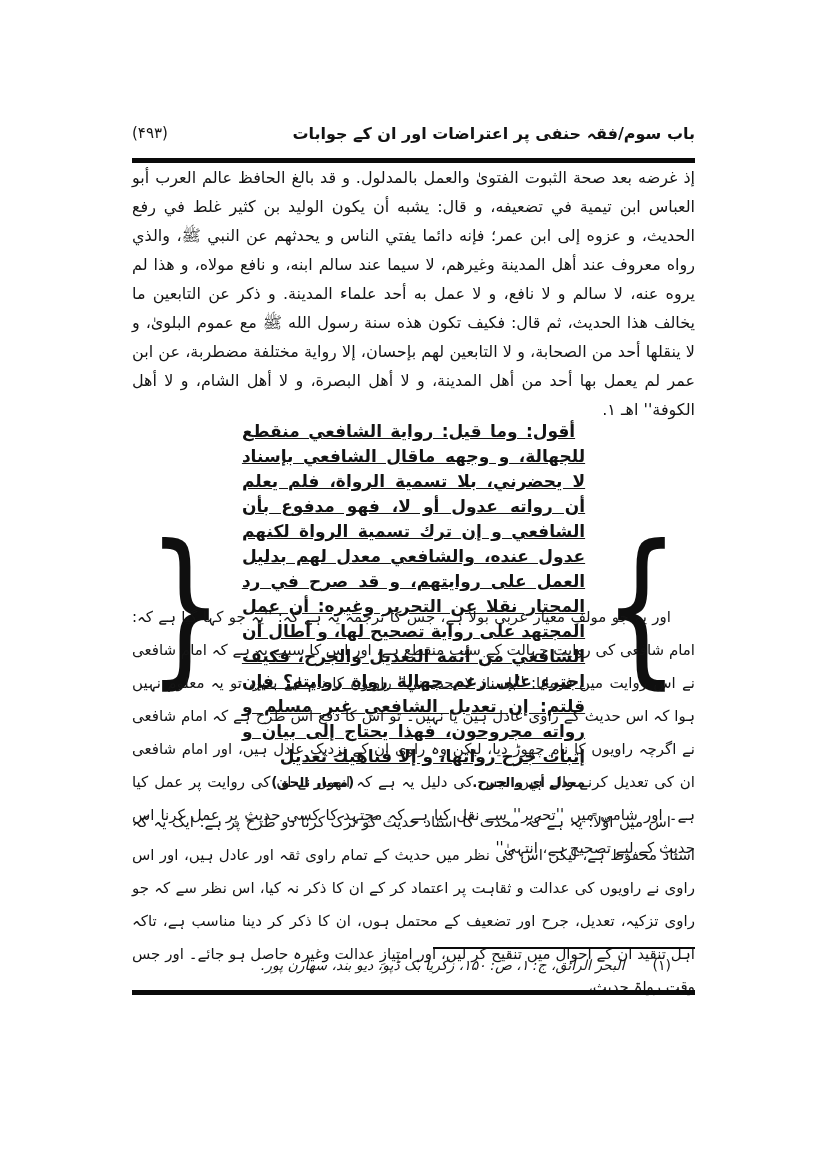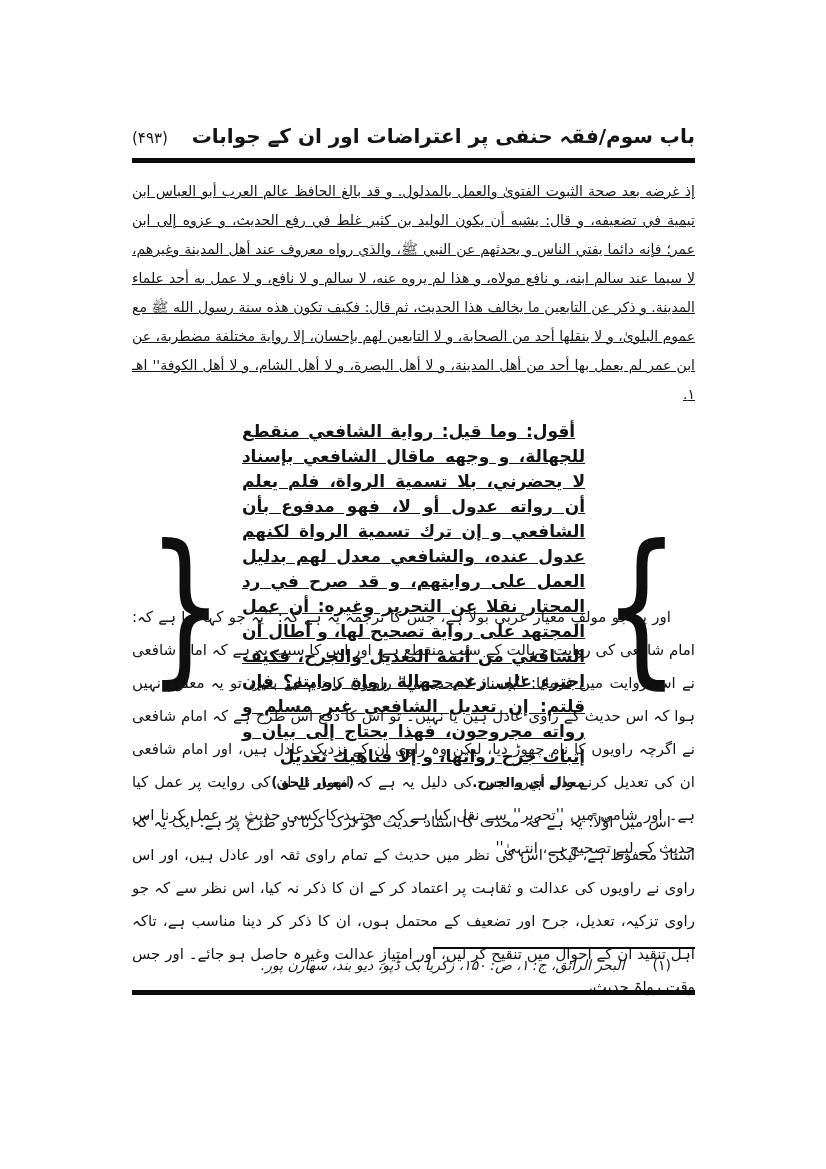--- a/index.html
+++ b/index.html
@@ -14,38 +14,37 @@
   .abs { position: absolute; }
   .col { left: 132px; width: 563px; direction: rtl; }
 
   
   .page-header {
     top: 124px;
     display: flex;
     justify-content: space-between;
     align-items: flex-end;
   }
-  .chapter-title { font-size: 20px; font-weight: bold; white-space: nowrap; }
+  .chapter-title { font-size: 16px; font-weight: bold; white-space: nowrap; }
   .page-number { font-size: 15px; font-weight: normal; padding-bottom: 1px; }
 
   .double-rule {
     height: 4px;
     border-top: 3px solid #0a0a0a;
     border-bottom: 2px solid #0a0a0a;
   }
   .rule-top { top: 158px; }
   .rule-bottom { top: 990px; }
 
   
   .arabic-passage {
-    top: 177px;
-    font-size: 14px;
+    top: 163px;
+    font-size: 16px;
     line-height: 29px;
     text-align: justify;
-    text-decoration: underline;
   }
 
   
   .boxed-note {
     top: 419px;
     display: flex;
     align-items: center;
   }
   .brace {
     flex: 0 0 34px;

